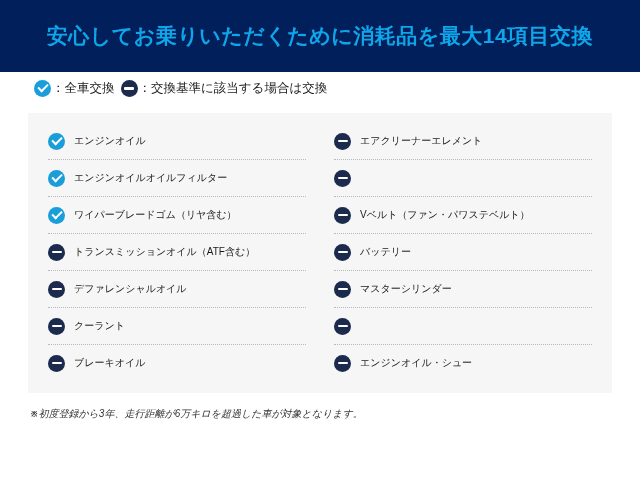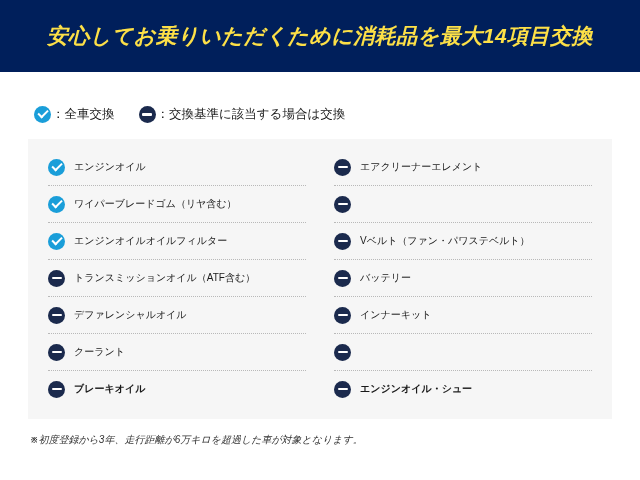--- a/index.html
+++ b/index.html
@@ -23,34 +23,33 @@
   
   .header-band {
     width: 640px;
     height: 72px;
     background: #001f5b;
     display: flex;
     align-items: center;
     justify-content: center;
   }
   .header-title {
-    color: #fde047;
+    color: #0ea5e9;
     font-size: 21px;
     font-weight: bold;
     letter-spacing: 0.5px;
     text-align: center;
     white-space: nowrap;
-    font-style: italic;
   }
   
   .legend {
     display: flex;
     align-items: center;
-    gap: 24px;
-    padding: 34px 0 16px 34px;
+    gap: 6px;
+    padding: 8px 0 16px 34px;
   }
   .legend-item {
     display: flex;
     align-items: center;
     font-size: 12.5px;
     color: #1a1a1a;
     white-space: nowrap;
   }
   .legend-item .legend-text {
     margin-left: 1px;
@@ -111,21 +110,20 @@
     padding-left: 14px;
   }
   .row {
     display: flex;
     align-items: center;
     height: 36px;
     border-bottom: 1px dotted #b9b9b9;
   }
   .row:last-child {
     border-bottom: none;
-    font-weight: bold;
   }
   .row-label {
     margin-left: 9px;
     font-size: 10px;
     color: #1a1a1a;
     white-space: nowrap;
   }
   
   .footnote {
     padding: 14px 0 0 30px;
@@ -156,27 +154,27 @@
 
   <div class="panel">
 
     <div class="col left">
       <div class="row">
         <span class="mark check"></span>
         <span class="row-label">エンジンオイル</span>
       </div>
       <div class="row">
         <span class="mark check"></span>
+        <span class="row-label">エンジンオイルオイルフィルター</span>
+      </div>
+      <div class="row">
+        <span class="mark check"></span>
         <span class="row-label">ワイパーブレードゴム（リヤ含む）</span>
       </div>
       <div class="row">
-        <span class="mark check"></span>
-        <span class="row-label">エンジンオイルオイルフィルター</span>
-      </div>
-      <div class="row">
         <span class="mark minus"></span>
         <span class="row-label">トランスミッションオイル（ATF含む）</span>
       </div>
       <div class="row">
         <span class="mark minus"></span>
         <span class="row-label">デファレンシャルオイル</span>
       </div>
       <div class="row">
         <span class="mark minus"></span>
         <span class="row-label">クーラント</span>
@@ -198,21 +196,21 @@
       <div class="row">
         <span class="mark minus"></span>
         <span class="row-label">Vベルト（ファン・パワステベルト）</span>
       </div>
       <div class="row">
         <span class="mark minus"></span>
         <span class="row-label">バッテリー</span>
       </div>
       <div class="row">
         <span class="mark minus"></span>
-        <span class="row-label">インナーキット</span>
+        <span class="row-label">マスターシリンダー</span>
       </div>
       <div class="row">
         <span class="mark minus"></span>
       </div>
       <div class="row">
         <span class="mark minus"></span>
         <span class="row-label">エンジンオイル・シュー</span>
       </div>
     </div>
 

